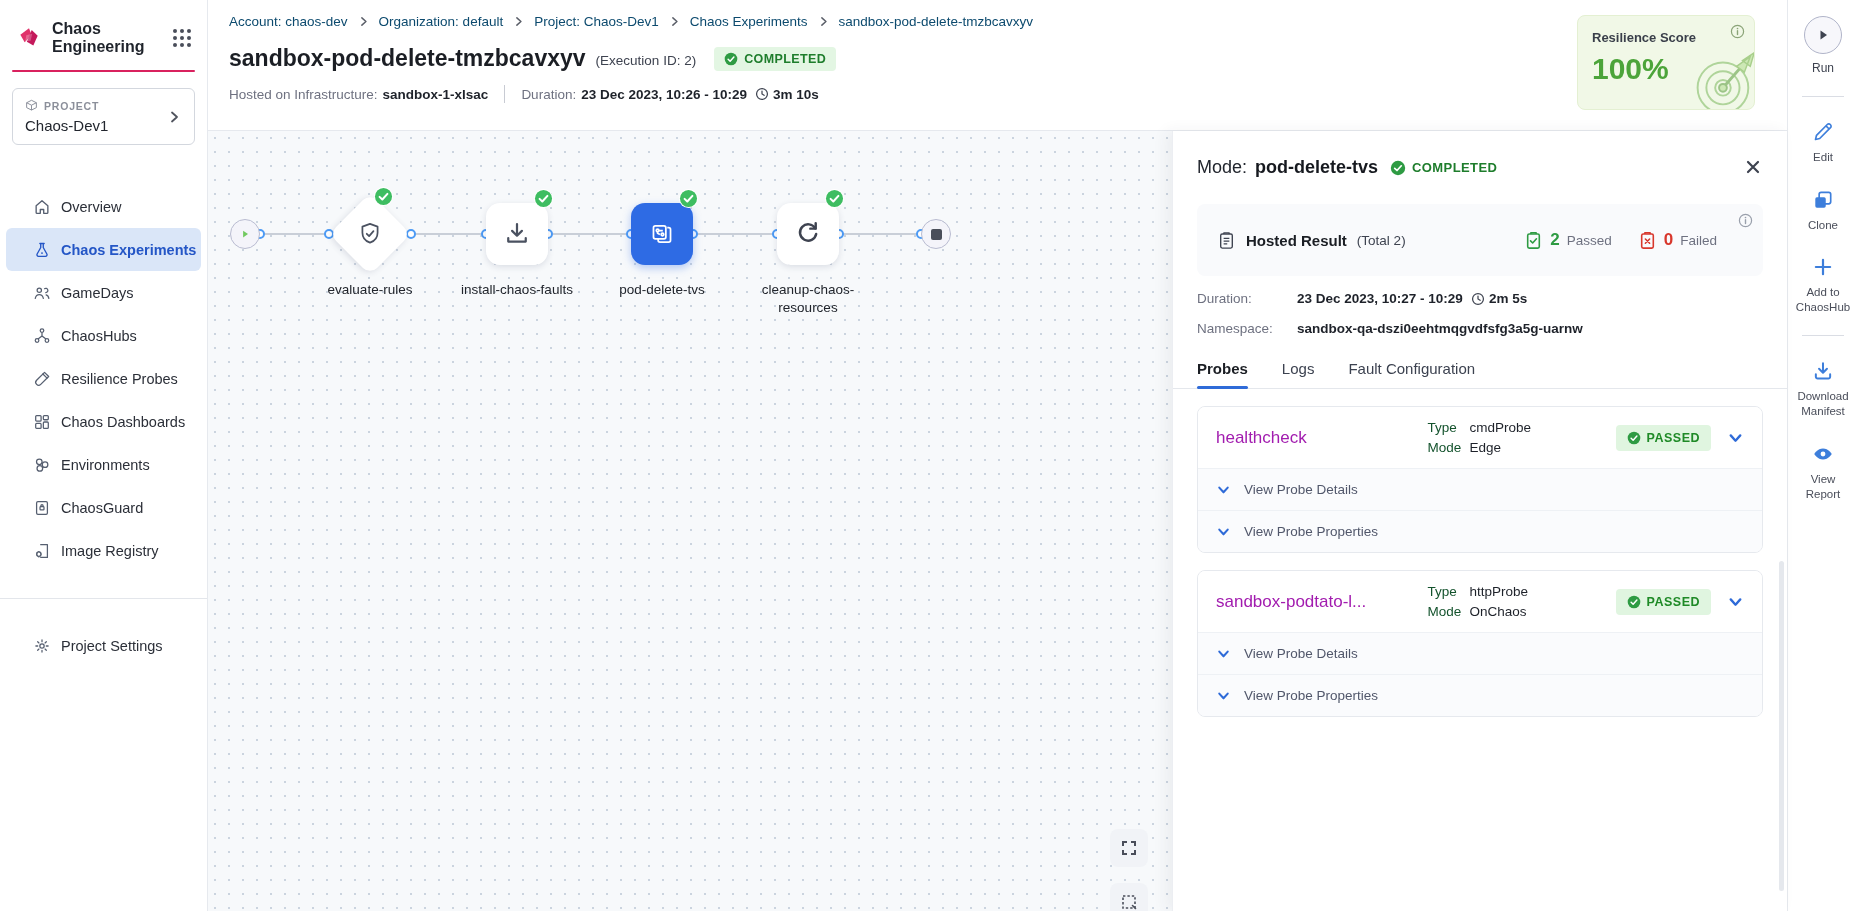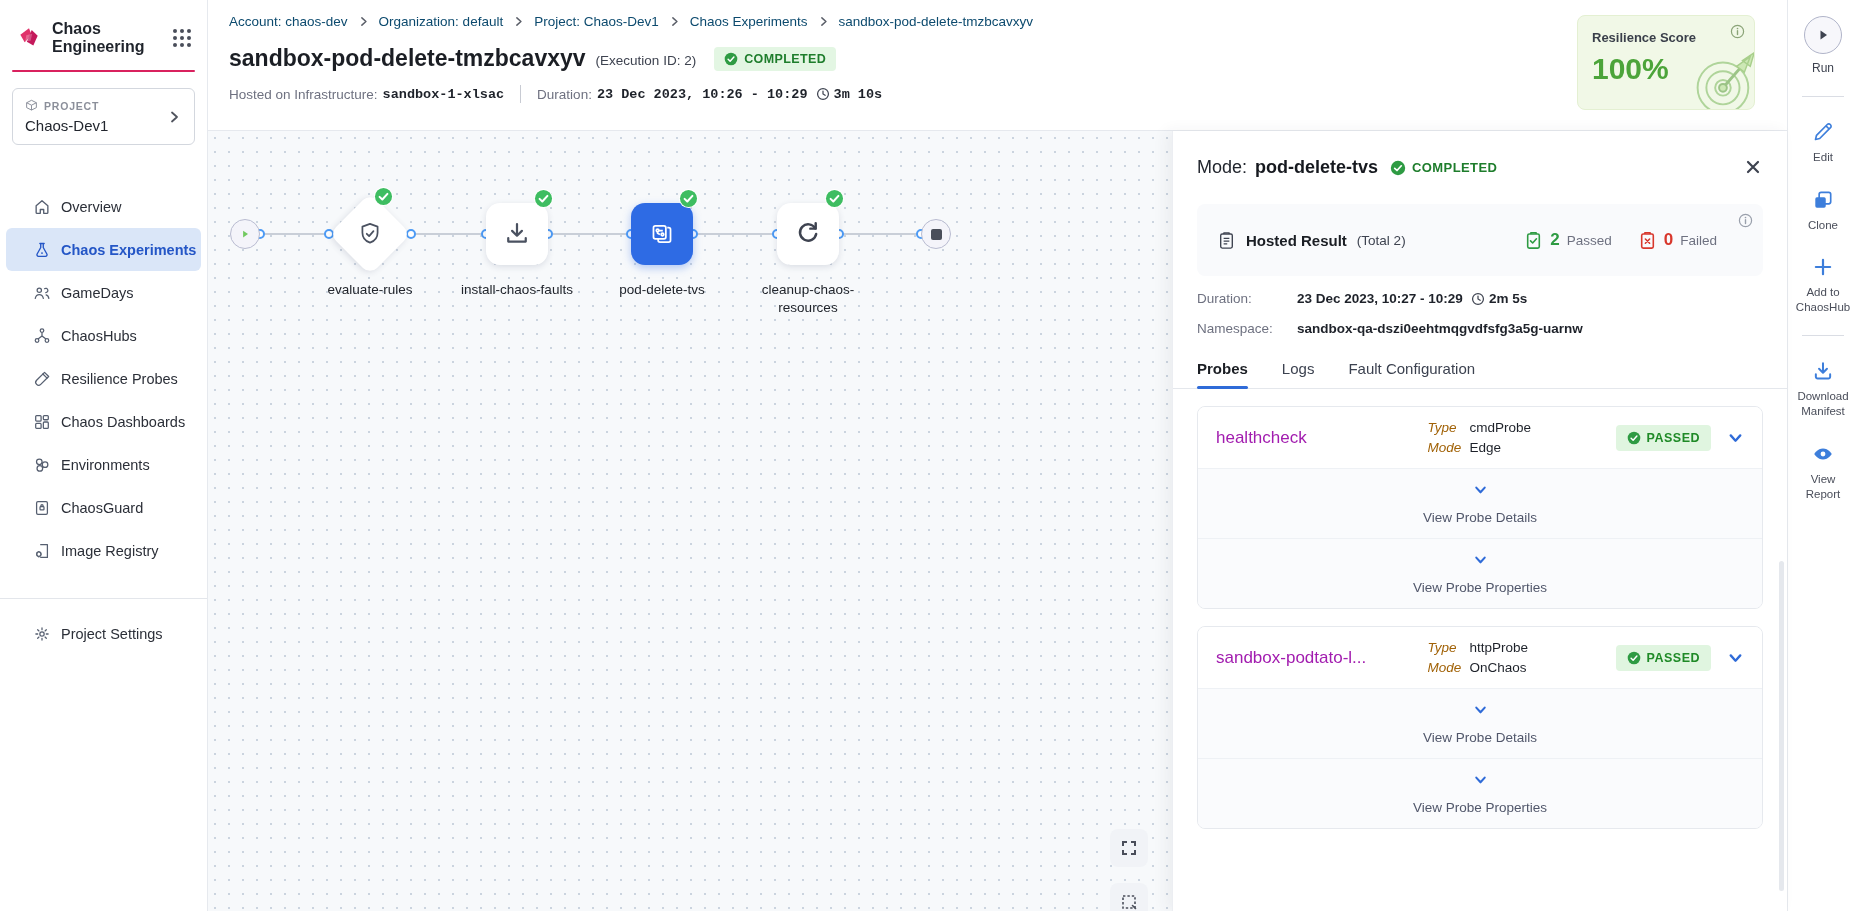--- a/index.html
+++ b/index.html
@@ -17,35 +17,35 @@
   .project-card { margin:0 12px; border:1px solid #D3D7DE; border-radius:6px; padding:10px 12px; position:relative; cursor:pointer; background:#fff; }
   .project-label { display:flex; align-items:center; gap:6px; font-size:10.5px; letter-spacing:0.8px; color:#8B8F9A; font-weight:bold; }
   .project-name { font-size:15px; color:#22262E; margin-top:5px; }
   .project-chev { position:absolute; right:12px; top:50%; transform:translateY(-50%); color:#50545E; }
   .nav { margin-top:40px; }
   .nav-item { display:flex; align-items:center; height:43px; margin:0 6px; padding-left:27px; gap:10px; border-radius:6px; cursor:pointer; color:#565F70; }
   .nav-item .nav-label { font-size:14.5px; color:#2B2F38; }
   .nav-item.active { background:#DAE6F8; color:#2456C6; }
   .nav-item.active .nav-label { color:#2456C6; font-weight:bold; }
   .side-divider { height:1px; background:#E3E6EB; margin:26px 0 0 0; }
-  .side-footer { display:flex; align-items:center; gap:10px; padding-left:33px; margin-top:26px; color:#565F70; cursor:pointer; }
+  .side-footer { display:flex; align-items:center; gap:10px; padding-left:33px; margin-top:38px; color:#565F70; cursor:pointer; }
   .side-footer .nav-label { font-size:14.5px; color:#2B2F38; }
 
   
   .main { flex:1; min-width:0; display:flex; flex-direction:column; }
   .header { height:131px; border-bottom:1px solid #E6E9EE; padding:14px 0 0 21px; position:relative; background:#fff; }
   .crumbs { display:flex; align-items:center; gap:9px; font-size:13.5px; }
   .crumb { color:#0c4a6e; cursor:pointer; white-space:nowrap; }
   .crumb-sep { color:#5A5E68; display:flex; }
   .title-row { display:flex; align-items:center; margin-top:16px; }
   .page-title { font-size:23px; font-weight:bold; color:#1B1E24; }
   .exec-id { font-size:13.5px; color:#3E4350; margin-left:10px; margin-top:4px; }
   .status-badge { display:inline-flex; align-items:center; gap:6px; background:#E3F6E3; color:#1E7D2C; font-size:12.5px; font-weight:bold; letter-spacing:0.4px; border-radius:4px; padding:5px 10px; margin-left:18px; }
   .sub-row { display:flex; align-items:center; margin-top:13px; font-size:13.5px; color:#6E7180; }
-  .sub-row b { color:#1E222A; font-weight:bold; margin-left:5px;font-family:Liberation Mono, monospace; }
+  .sub-row b { color:#1E222A; font-weight:bold; margin-left:5px; }
   .pipe-sep { width:1px; height:18px; background:#C8CBD3; margin:0 16px; }
   .clock { margin:0 4px 0 8px; color:#3E4350; display:flex; }
 
   .resilience-card { position:absolute; top:15px; right:32px; width:178px; height:95px; background:#F1F8E7; border:1px solid #E4F0D2; border-radius:8px; padding:14px 14px; overflow:hidden; }
   .res-label { font-size:13px; font-weight:bold; color:#3A3F4A; }
   .res-value { font-size:30px; font-weight:bold; color:#4CA43A; margin-top:7px; }
   .res-info { position:absolute; top:8px; right:9px; color:#8BA478; }
   .res-art { position:absolute; right:-6px; bottom:-10px; }
 
   .content { flex:1; min-height:0; display:flex; }
@@ -89,25 +89,25 @@
   .kv-label { width:100px; color:#6E7180; }
   .kv-value { color:#1E222A; font-weight:bold; display:flex; align-items:center; }
   .tabs { display:flex; gap:34px; margin:24px -24px 0 -24px; padding:0 24px; border-bottom:1px solid #E4E7EC; }
   .tab { position:relative; padding-bottom:11px; font-size:15px; color:#3C4250; cursor:pointer; }
   .tab.active { font-weight:bold; color:#1B1E24; }
   .tab.active::after { content:""; position:absolute; left:0; right:0; bottom:-1px; height:3px; border-radius:2px; background:#2F6BD8; }
   .probe-card { margin-top:17px; border:1px solid #E6E9EE; border-radius:8px; overflow:hidden; background:#fff; }
   .probe-card-head { display:flex; align-items:center; padding:13px 18px; gap:16px; cursor:pointer; background:#fff; }
   .probe-name { flex:1; font-size:17px; color:#a21caf; }
   .probe-meta { width:172px; display:grid; grid-template-columns:42px auto; row-gap:5px; font-size:13.5px; }
-  .meta-label { color:#a16207;font-style:italic; }
+  .meta-label { color:#14532d; }
   .meta-value { color:#1E222A; }
   .passed-badge { display:flex; align-items:center; gap:6px; background:#E0F5E0; color:#1F8A27; font-size:12.5px; font-weight:bold; letter-spacing:0.5px; border-radius:4px; padding:6px 11px; }
   .card-chev { color:#2F6BD8; cursor:pointer; display:flex; }
-  .probe-link-row { display:flex; align-items:center; gap:13px; padding:13px 18px; background:#FAFBFD; border-top:1px solid #EEF1F5; cursor:pointer;flex-direction:column; }
+  .probe-link-row { display:flex; align-items:center; gap:13px; padding:13px 18px; background:#FAFBFD; border-top:1px solid #EEF1F5; cursor:pointer; }
   .probe-link-row .link-text { font-size:13.5px; color:#51576B; }
   .panel-scrollbar { position:absolute; right:3px; top:430px; width:5px; height:330px; border-radius:3px; background:#E5E8ED; cursor:pointer; }
 
   
   .rail { width:71px; flex-shrink:0; border-left:1px solid #E6E9EE; background:#fff; display:flex; flex-direction:column; align-items:center; padding-top:16px; }
   .run-btn { width:38px; height:38px; border-radius:50%; border:1.5px solid #B0B4C9; background:#F7F7FB; display:flex; align-items:center; justify-content:center; color:#3E4350; cursor:pointer; }
   .rail-label { font-size:12px; color:#3E4350; margin-top:7px; text-align:center; width:60px; line-height:1.3; }
   .rail-divider { width:42px; height:1px; background:#DADDE4; margin:19px 0 24px 0; }
   .rail-item { display:flex; flex-direction:column; align-items:center; cursor:pointer; margin-bottom:24px; color:#3D7EDB; }
   .rail-item .rail-label { color:#4A4E5A; font-size:11.5px; }

